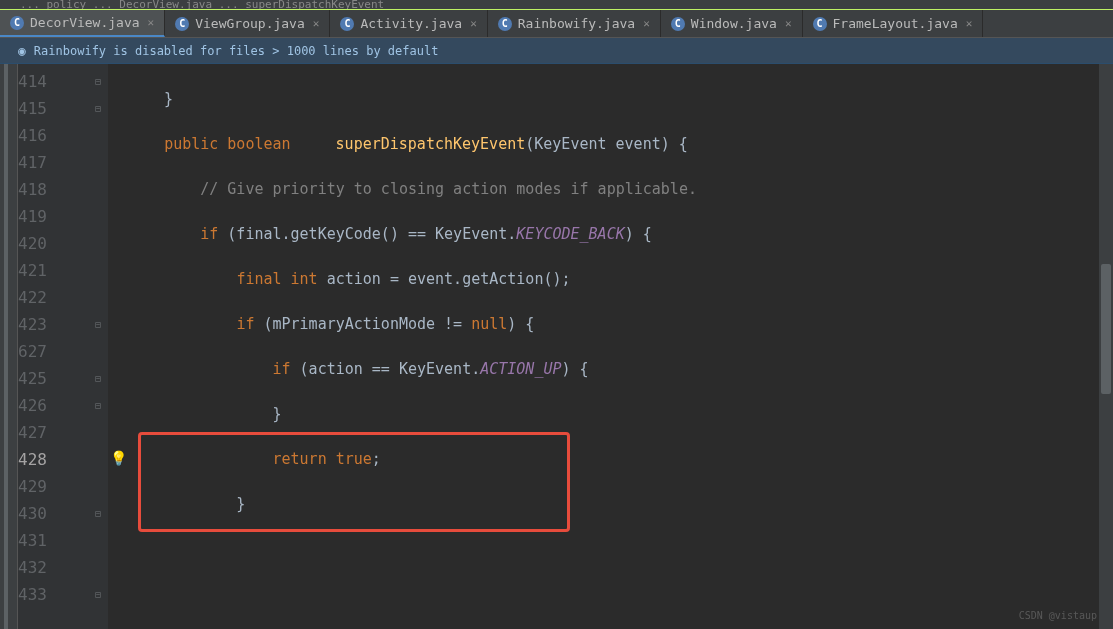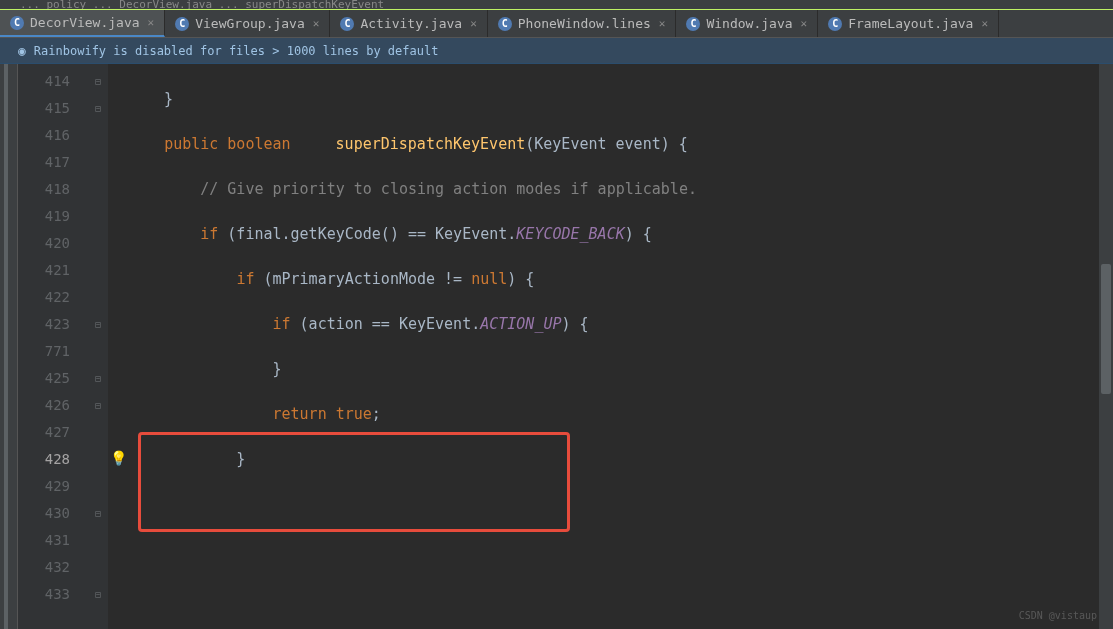--- a/index.html
+++ b/index.html
@@ -88,24 +88,24 @@
   .left-strip-line {
     position: absolute;
     left: 4px;
     width: 4px;
     height: 100%;
     background: #5c6164;
   }
   .gutter {
     width: 70px;
     background: #313335;
-    text-align: right;
+    text-align: left;
     padding-top: 4px;
     color: #606366;
-    font-size: 14px;
+    font-size: 16px;
     position: relative;
   }
   .line-num {
     height: 27px;
     line-height: 27px;
     padding-right: 18px;
     position: relative;
   }
   .line-num.current {
     color: #a4a3a3;
@@ -193,21 +193,21 @@
     <span>ViewGroup.java</span>
     <span class="tab-close">✕</span>
   </div>
   <div class="tab">
     <span class="tab-icon">C</span>
     <span>Activity.java</span>
     <span class="tab-close">✕</span>
   </div>
   <div class="tab">
     <span class="tab-icon">C</span>
-    <span>PhoneWindow.lines</span>
+    <span>Rainbowify.java</span>
     <span class="tab-close">✕</span>
   </div>
   <div class="tab">
     <span class="tab-icon">C</span>
     <span>Window.java</span>
     <span class="tab-close">✕</span>
   </div>
   <div class="tab">
     <span class="tab-icon">C</span>
     <span>FrameLayout.java</span>
@@ -228,21 +228,21 @@
     <div class="line-num">414</div>
     <div class="line-num">415</div>
     <div class="line-num">416</div>
     <div class="line-num">417</div>
     <div class="line-num">418</div>
     <div class="line-num">419</div>
     <div class="line-num">420</div>
     <div class="line-num">421</div>
     <div class="line-num">422</div>
     <div class="line-num">423</div>
-    <div class="line-num">771</div>
+    <div class="line-num">627</div>
     <div class="line-num">425</div>
     <div class="line-num">426</div>
     <div class="line-num">427</div>
     <div class="line-num current">428</div>
     <div class="line-num">429</div>
     <div class="line-num">430</div>
     <div class="line-num">431</div>
     <div class="line-num">432</div>
     <div class="line-num">433</div>
   </div>
@@ -268,20 +268,21 @@
     <div class="fold-mark"></div>
     <div class="fold-mark">⊟</div>
   </div>
   <span class="bulb" style="top:386px">💡</span>
 
   <div class="code">
 <div class="code-line"><span class="p">    }</span></div>
 <div class="code-line"><span>    </span><span class="kw">public</span> <span class="kw">boolean</span> <span class="fn">superDispatchKeyEvent</span><span class="p">(KeyEvent event) {</span></div>
 <div class="code-line"><span class="com">        // Give priority to closing action modes if applicable.</span></div>
 <div class="code-line"><span>        </span><span class="kw">if</span><span class="p"> (final.getKeyCode() == KeyEvent.</span><span class="const">KEYCODE_BACK</span><span class="p">) {</span></div>
+<div class="code-line"><span>            </span><span class="kw">final</span> <span class="kw">int</span><span class="p"> action = event.getAction();</span></div>
 <div class="code-line"><span>            </span><span class="kw">if</span><span class="p"> (mPrimaryActionMode != </span><span class="kw">null</span><span class="p">) {</span></div>
 <div class="code-line"><span>                </span><span class="kw">if</span><span class="p"> (action == KeyEvent.</span><span class="const">ACTION_UP</span><span class="p">) {</span></div>
 <div class="code-line"><span class="p">                }</span></div>
 <div class="code-line"><span>                </span><span class="kw">return</span><span class="kw"> true</span><span class="p">;</span></div>
 <div class="code-line"><span class="p">            }</span></div>
 <div class="code-line"></div>
 
 
 
 

